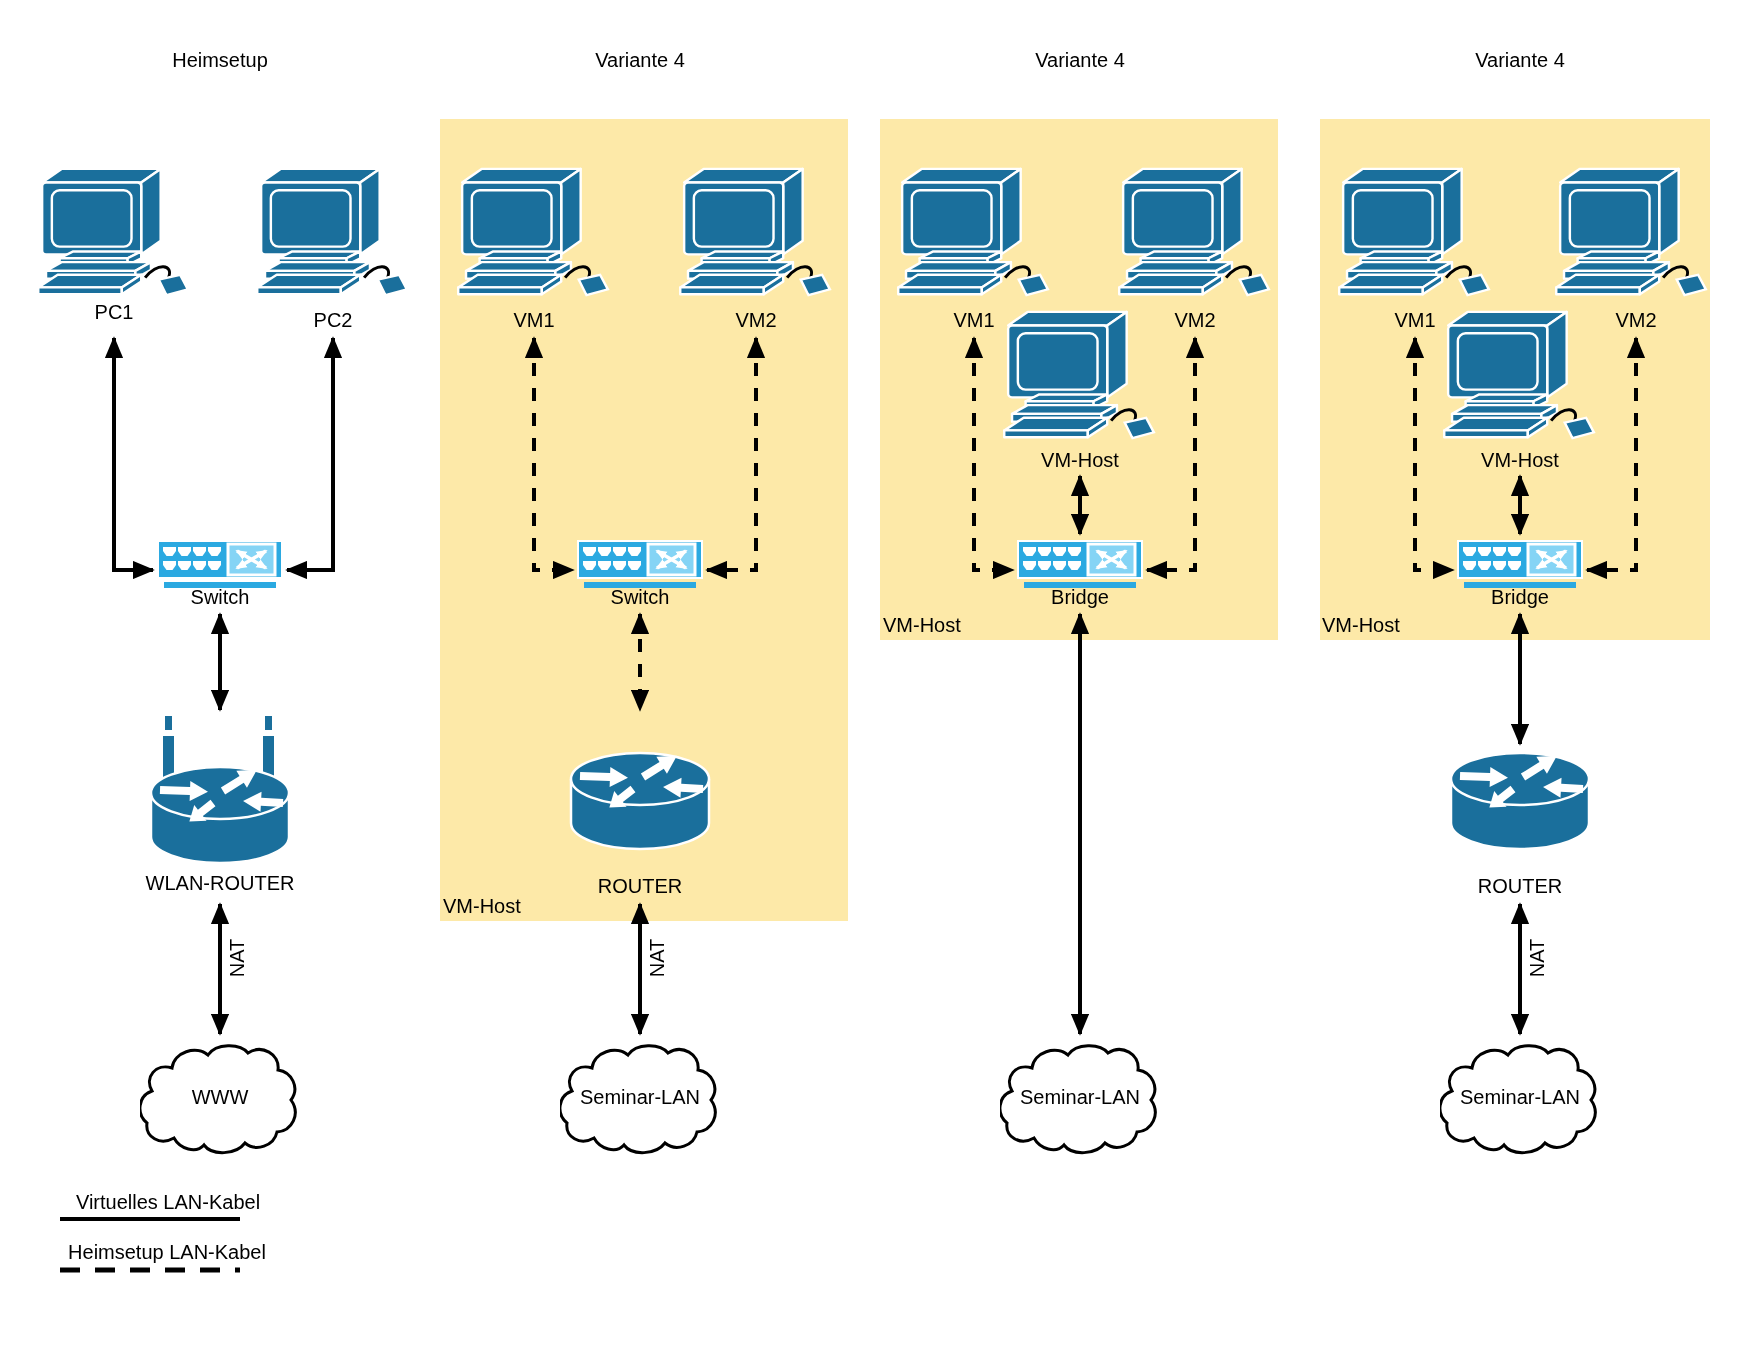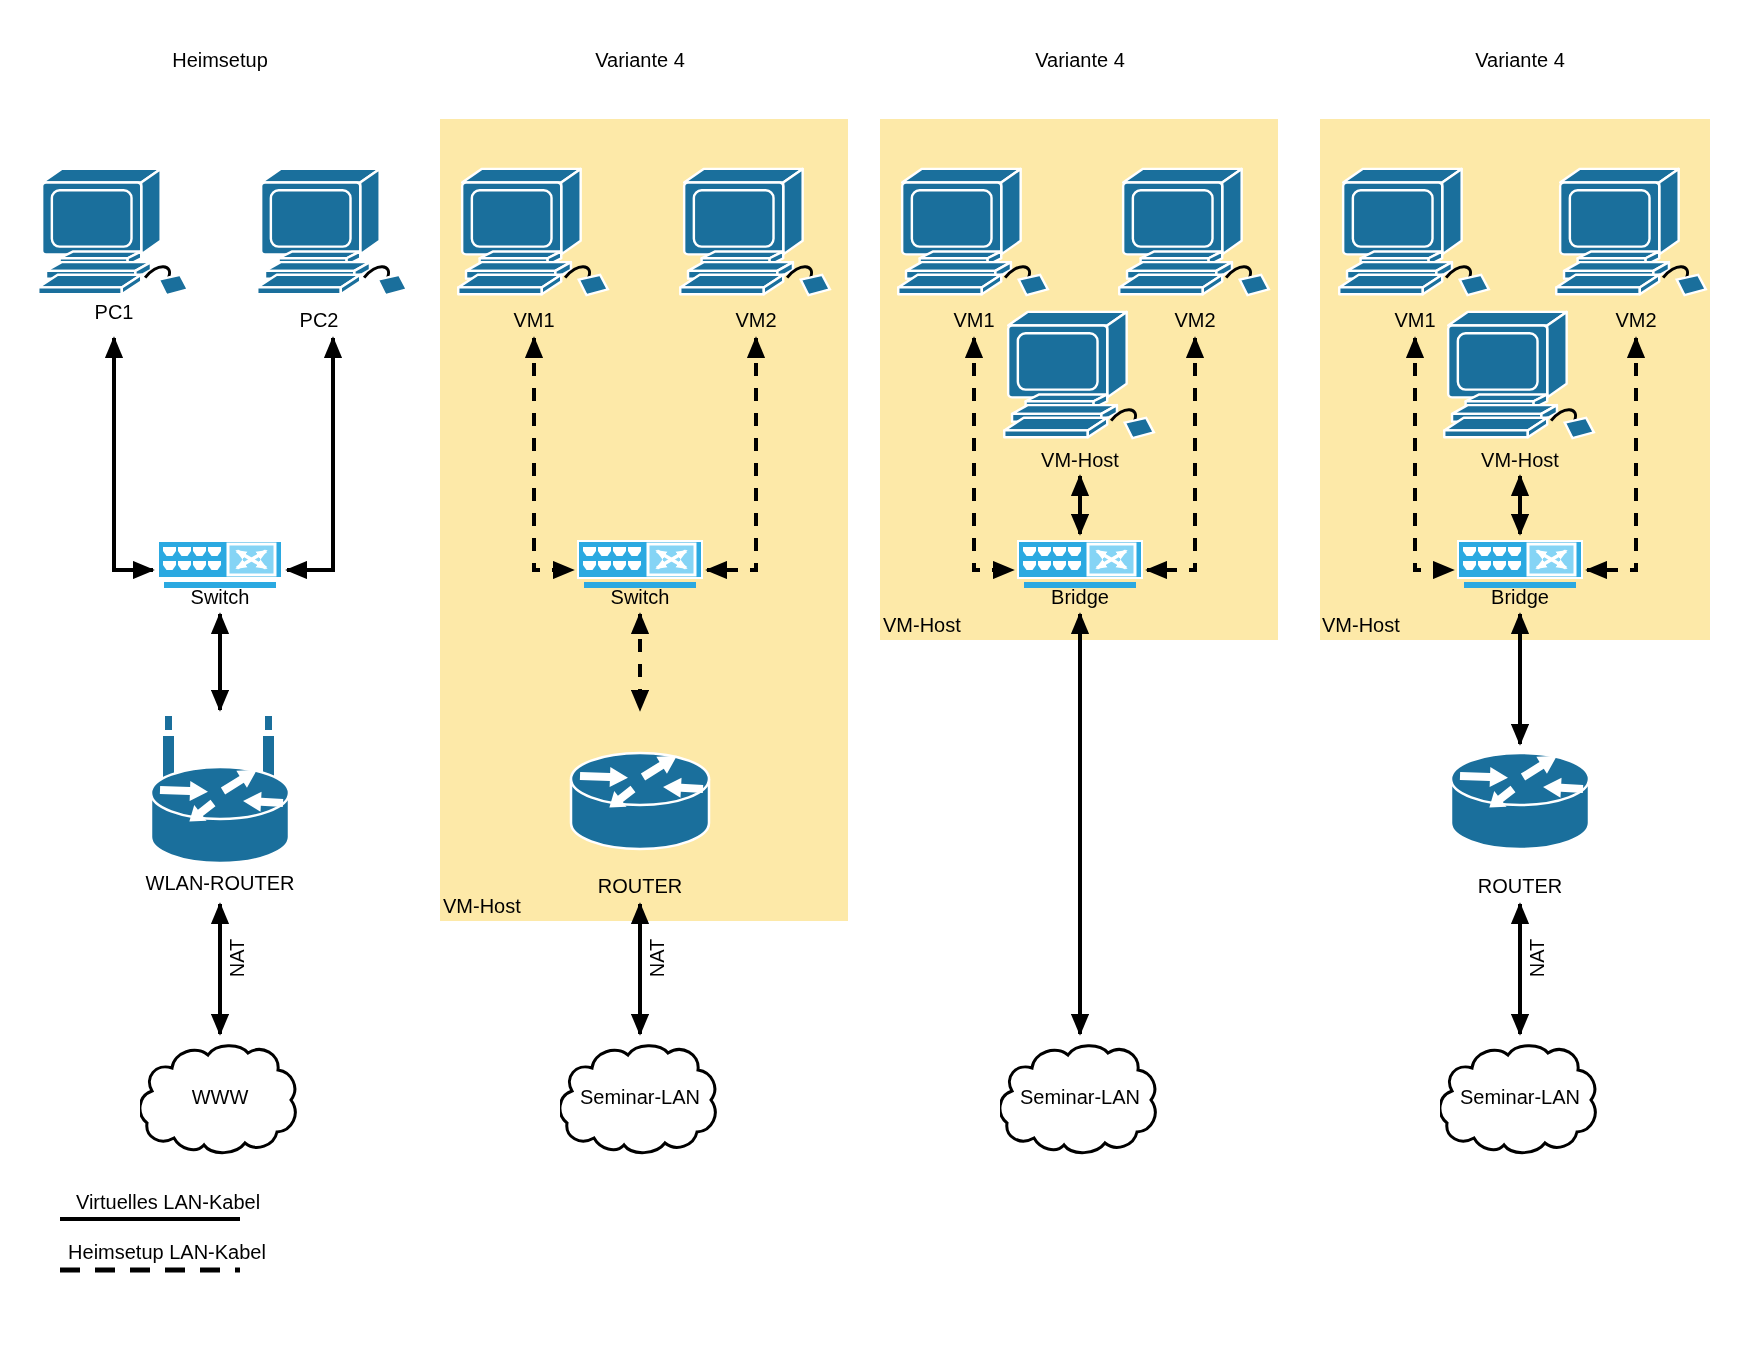--- a/index.html
+++ b/index.html
@@ -200,21 +200,21 @@
   <svg class="icon" style="left:1440px;top:1042px" width="160" height="118">
       <use href="#ic-cloud"></use>
     </svg>
 
   <div class="lbl" style="left:220px;top:60px">Heimsetup</div>
   <div class="lbl" style="left:640px;top:60px">Variante 4</div>
   <div class="lbl" style="left:1080px;top:60px">Variante 4</div>
   <div class="lbl" style="left:1520px;top:60px">Variante 4</div>
 
   <div class="lbl" style="left:114px;top:312px">PC1</div>
-  <div class="lbl" style="left:319px;top:320px">PC2</div>
+  <div class="lbl" style="left:333px;top:320px">PC2</div>
   <div class="lbl" style="left:220px;top:597px">Switch</div>
   <div class="lbl" style="left:220px;top:883px">WLAN-ROUTER</div>
   <div class="lbl rot" style="left:237px;top:958px">NAT</div>
   <div class="lbl" style="left:220px;top:1097px">WWW</div>
 
   <div class="lbl" style="left:534px;top:320px">VM1</div>
   <div class="lbl" style="left:756px;top:320px">VM2</div>
   <div class="lbl" style="left:640px;top:597px">Switch</div>
   <div class="lbl" style="left:640px;top:886px">ROUTER</div>
   <div class="lbl rot" style="left:657px;top:958px">NAT</div>

